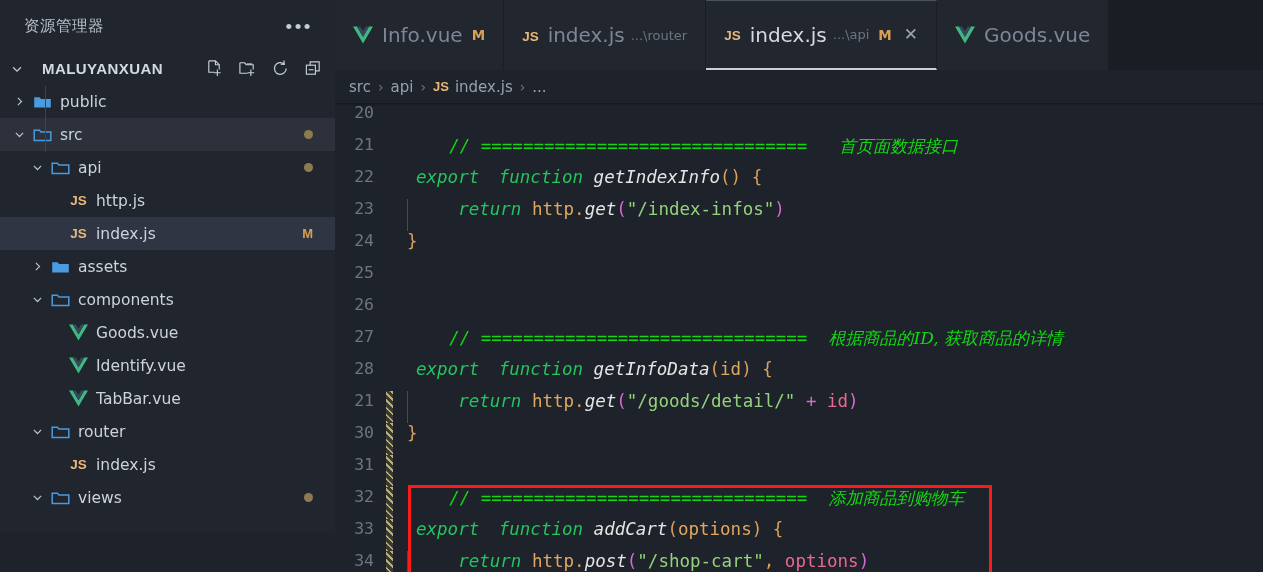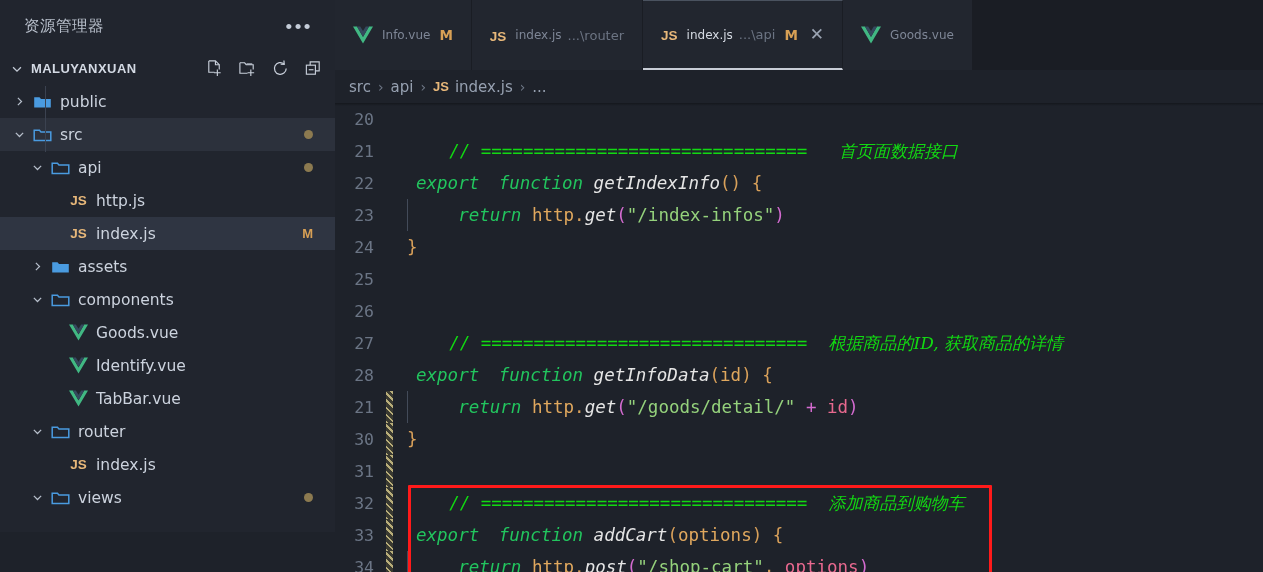--- a/index.html
+++ b/index.html
@@ -32,22 +32,22 @@
   #explorer-header {
     height:31px; display:flex; align-items:center;
     padding-left:8px; padding-right:12px; background:#21252e;
   }
   .twisty {
     width:18px; height:18px; display:inline-flex;
     align-items:center; justify-content:center; flex:0 0 18px;
   }
   .twisty svg { display:block; }
   #explorer-name {
-    font-size:13px; font-weight:bold; color:#d4dae4;
-    letter-spacing:.45px; margin-left:5px; flex:1;
+    font-size:15px; font-weight:bold; color:#d4dae4;
+    letter-spacing:.45px; margin-left:16px; flex:1;
     font-family:"Liberation Sans",sans-serif;
   }
   #explorer-actions { display:flex; gap:14px; align-items:center; }
   .hdr-icon { width:19px; height:19px; cursor:pointer; display:block; }
 
   #tree { flex:1; overflow:hidden; background:#21252e; padding-top:1px; }
   .row {
     height:33px; display:flex; align-items:center;
     font-size:15.5px; color:#ccd3de; position:relative;
     white-space:nowrap; cursor:pointer;
@@ -83,21 +83,21 @@
     background:#22262f; color:#7e8696; font-size:16px;
     border-right:1px solid #1a1d24; cursor:pointer; position:relative;
     font-family:"DejaVu Sans","Liberation Sans",sans-serif;
     height:70px;
   }
   .tab.active {
     background:#22262f; color:#c6ccd6;
     border-top:1px solid #4a525f;
     border-bottom:2px solid #c8cdd6;
   }
-  .tab .tname { font-size:12px; }
+  .tab .tname { font-size:20px; }
   .tab.active .tname { color:#d4d9e2; }
   .tab .tdesc { font-size:13px; color:#6c7483; margin-left:-3px; }
   .tab .tmod { font-size:13.5px; font-weight:bold; color:#d8a055; }
   .tab .tclose { font-size:17px; color:#9aa3b2; margin-left:3px; line-height:1; }
   .vue-ico { display:block; }
 
   #breadcrumb {
     height:33px; display:flex; align-items:center; gap:7px;
     padding-left:14px; font-size:15px; color:#96a0b0;
     background:#1e222a;
@@ -106,21 +106,21 @@
   #breadcrumb .sep { color:#6e7786; font-size:14px; }
   #breadcrumb .crumb { cursor:pointer; }
   #breadcrumb .js-ico { font-size:13px; }
 
   
   #code {
     flex:1; position:relative; overflow:hidden; background:#1e222a;
     font-family:"DejaVu Sans Mono","Liberation Mono",monospace;
     font-size:17.5px;
   }
-  .cline { height:32px; display:flex; align-items:center; position:relative; }
+  .cline { height:32px; display:flex; position:relative; }
   .lnum {
     width:48px; flex:0 0 48px; text-align:right; padding-right:9px;
     color:#6b7585; font-size:16.5px; user-select:none;
   }
   .gutter { width:12px; flex:0 0 12px; height:32px; position:relative; }
   .gutter.added::before {
     content:""; position:absolute; left:3px; top:0; width:7px; height:32px;
     background:repeating-linear-gradient(45deg,#b9ae7a 0 2px,#3a3a31 2px 5px);
   }
   .ctext { white-space:pre; padding-left:12px; position:relative; }

